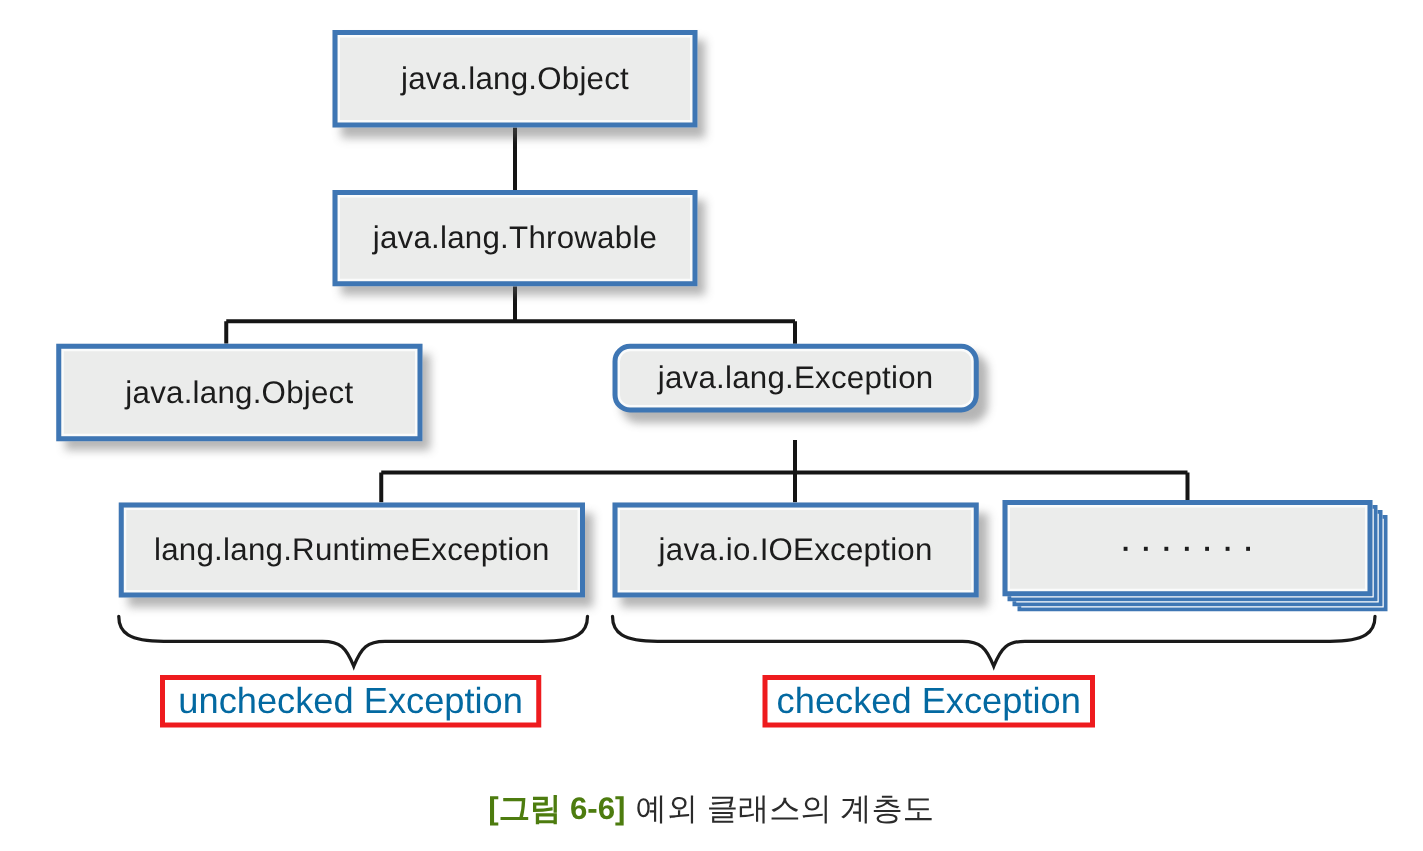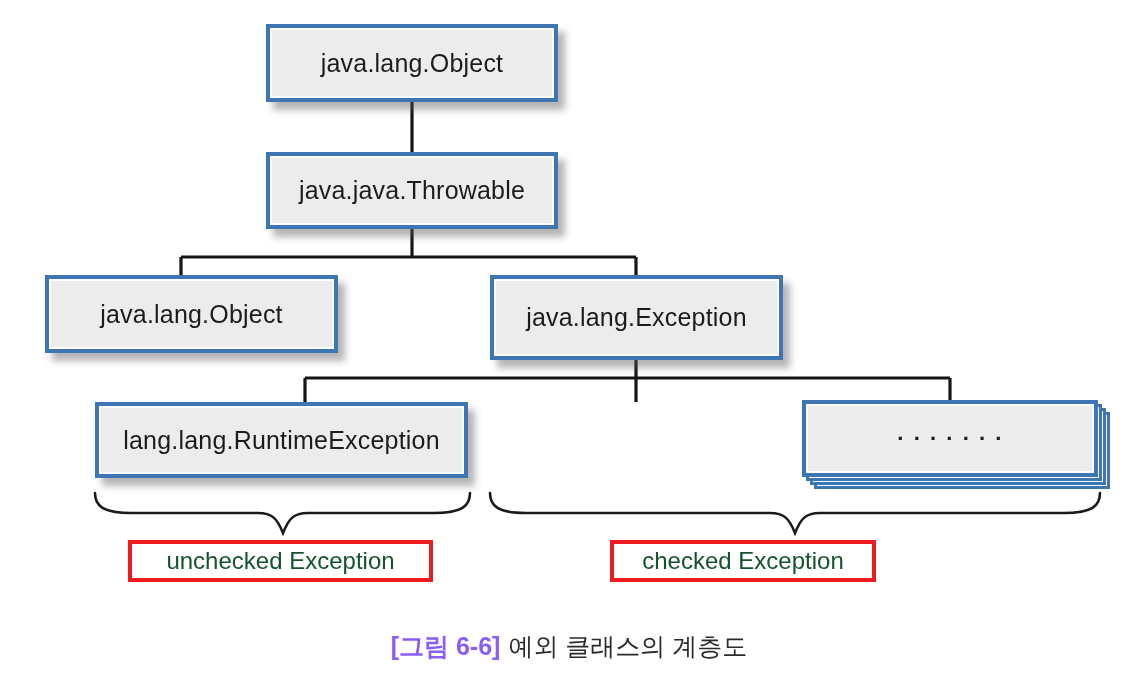--- a/index.html
+++ b/index.html
@@ -49,34 +49,34 @@
     padding-left: 9px;
   }
   .red-label {
     position: absolute;
     box-sizing: border-box;
     border: 4px solid #ee1b1e;
     background: #ffffff;
     display: flex;
     align-items: center;
     justify-content: center;
-    font-size: 24px;
-    color: #14532d;
+    font-size: 29px;
+    color: #0369a1;
   }
   .caption {
     position: absolute;
     left: 0;
     top: 630px;
     width: 1138px;
     text-align: center;
     font-size: 25px;
     color: #2b2b2b;
   }
   .caption .tag {
-    color: #8b5cf6;
+    color: #4d7c0f;
     font-weight: bold;
     margin-right: 8px;
   }
 </style>
 </head>
 <body>
 
 <div class="stage">
 
   <svg class="lines-svg" viewBox="0 0 1138 681">
@@ -85,26 +85,27 @@
              M412 229 V257 M181 257 H636 M181 257 V275 M636 257 V275
              M636 352 V378 M305 378 H950 M305 378 V402 M636 378 V402 M950 378 V400" stroke="#151515" stroke-width="3.2" fill="none"></path>
 
     <path d="M95 493 C95 506, 103 513, 131 513 L258 513 C272 513, 277 518, 283 533 C289 518, 294 513, 308 513 L434 513 C462 513, 470 506, 470 493" stroke="#1a1a1a" stroke-width="2.6" fill="none" stroke-linecap="round"></path>
 
     <path d="M490 493 C490 506, 498 513, 526 513 L770 513 C784 513, 789 518, 795 533 C801 518, 806 513, 820 513 L1064 513 C1092 513, 1100 506, 1100 493" stroke="#1a1a1a" stroke-width="2.6" fill="none" stroke-linecap="round"></path>
   </svg>
 
   <div class="node" style="left:266px; top:24px; width:292px; height:78px;text-align:center;">java.lang.Object</div>
 
-  <div class="node" style="left:266px; top:152px; width:292px; height:77px;">java.java.Throwable</div>
+  <div class="node" style="left:266px; top:152px; width:292px; height:77px;">java.lang.Throwable</div>
 
   <div class="node" style="left:45px; top:275px; width:293px; height:78px;">java.lang.Object</div>
-  <div class="node" style="left:490px; top:275px; width:293px; height:85px;">java.lang.Exception</div>
+  <div class="node" style="left:490px; top:275px; width:293px; height:55px;border-radius:14px;">java.lang.Exception</div>
 
   <div class="node" style="left:95px; top:402px; width:373px; height:76px;">lang.lang.RuntimeException</div>
+  <div class="node" style="left:490px; top:402px; width:293px; height:76px;">java.io.IOException</div>
 
   <div>
     <div class="stack-layer" style="left:814px; top:412px; width:296px; height:77px;"></div>
     <div class="stack-layer" style="left:810px; top:408px; width:296px; height:77px;"></div>
     <div class="stack-layer" style="left:806px; top:404px; width:296px; height:77px;"></div>
     <div class="node" style="left:802px; top:400px; width:296px; height:77px; box-shadow: inset 0 0 0 2px #fafbfb;">
       <span class="node-dots">·······</span>
     </div>
   </div>
 

